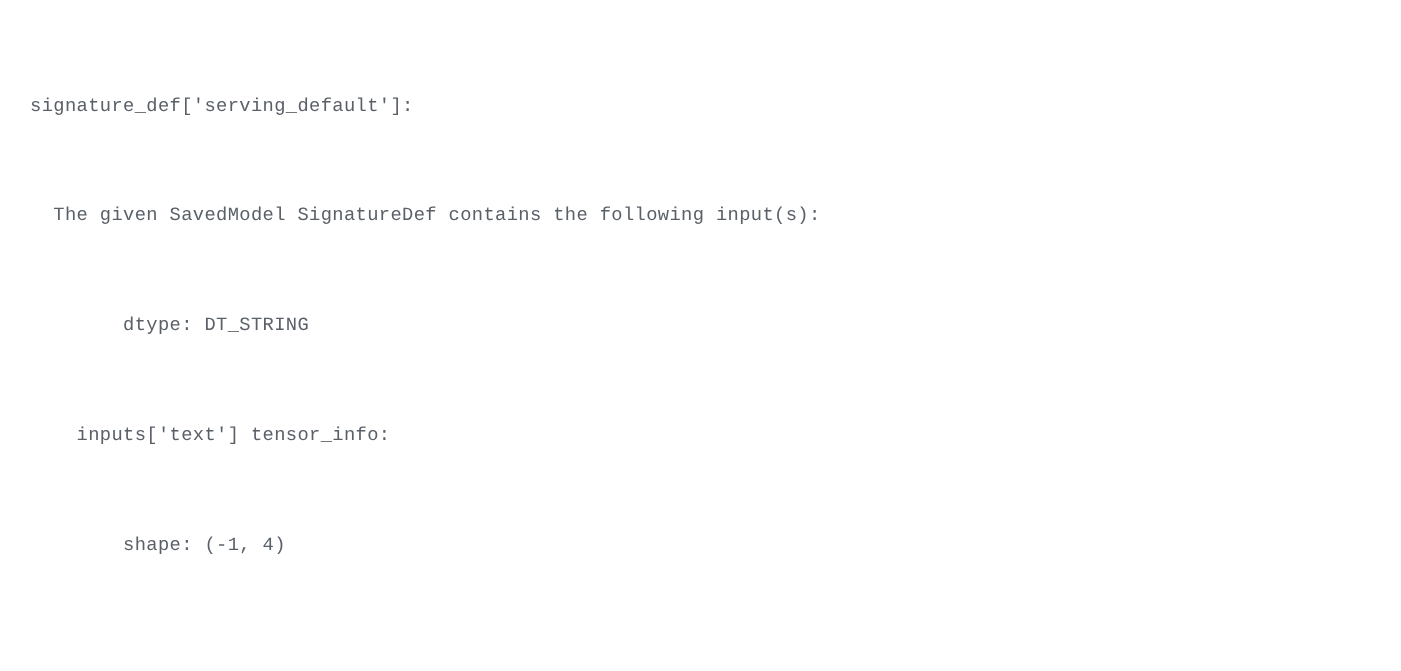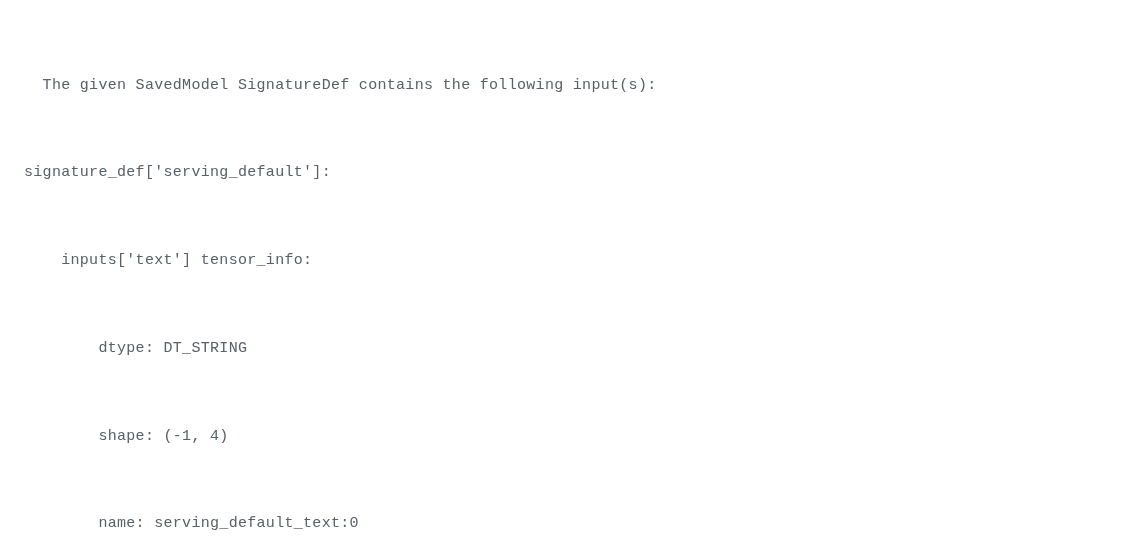--- a/index.html
+++ b/index.html
@@ -21,25 +21,24 @@
       line-height: 1.95;
       white-space: pre;
       color: #5a6068;
       letter-spacing: 0.3px;
     }
   </style>
 </head>
 <body>
 
 <div class="code-block">
+  <div>signature_def['serving_default']:</div>
   <div>  The given SavedModel SignatureDef contains the following input(s):</div>
-  <div>signature_def['serving_default']:</div>
+  <div>        dtype: DT_STRING</div>
   <div>    inputs['text'] tensor_info:</div>
-  <div>        dtype: DT_STRING</div>
   <div>        shape: (-1, 4)</div>
-  <div>        name: serving_default_text:0</div>
   
   
   
   
   
   
 </div>
 
 </body></html>

